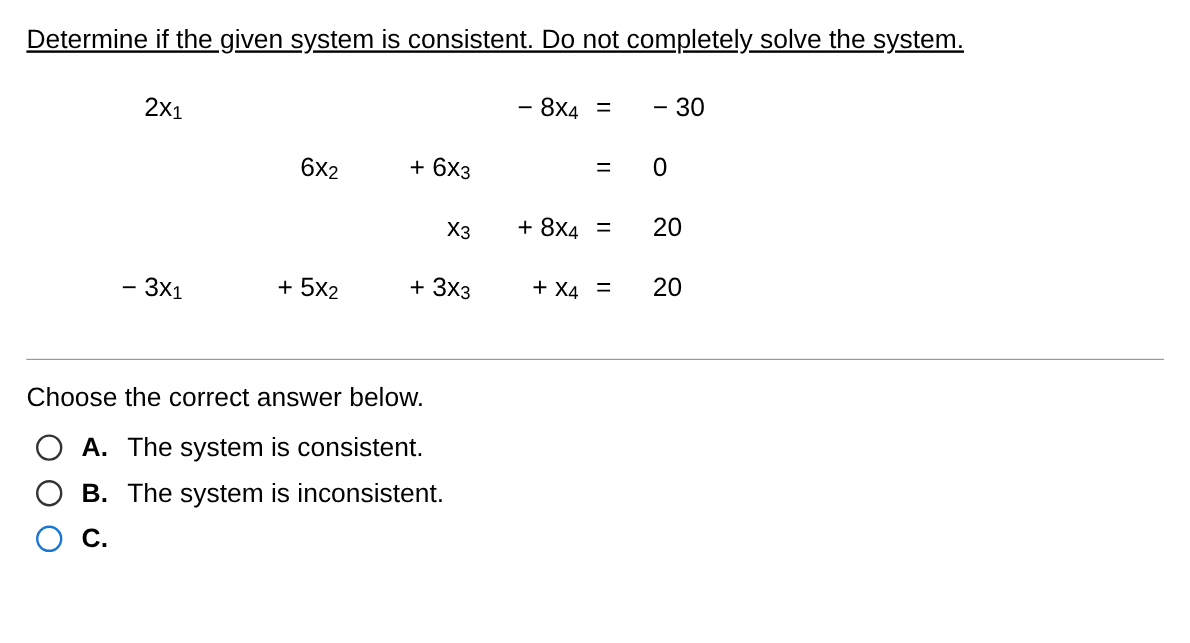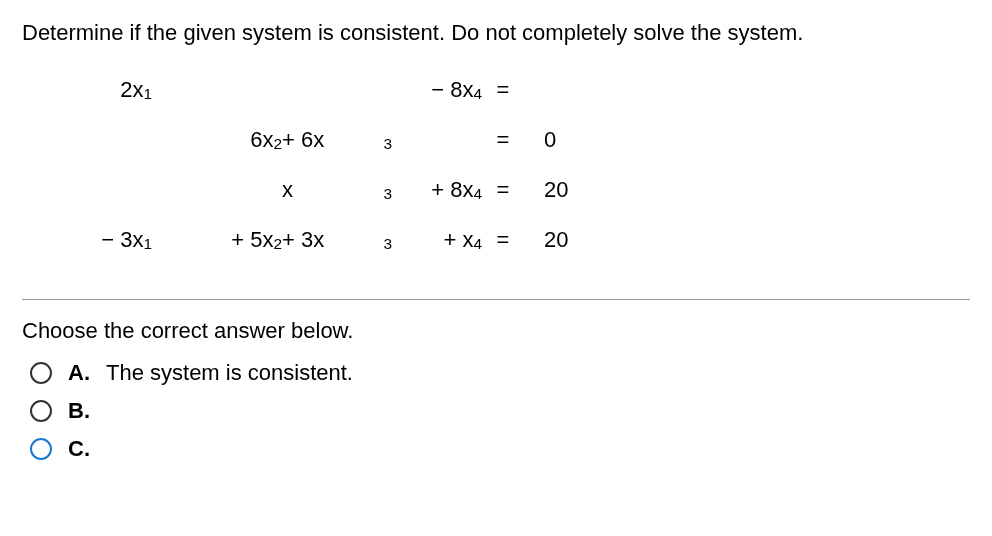--- a/index.html
+++ b/index.html
@@ -4,38 +4,38 @@
   <style>
     * { margin: 0; padding: 0; box-sizing: border-box; }
     body {
       font-family: Arial, Helvetica, sans-serif;
       font-size: 22px;
       color: #000;
       background: #fff;
       padding: 18px 22px;
       width: 992px;
     }
-    .question-text { margin-bottom: 28px; line-height: 1.4; }
+    .question-text { margin-bottom: 28px; line-height: 1.4; text-decoration: underline; }
     .equation-system {
       margin-left: 50px;
       margin-bottom: 22px;
     }
     .eq-row {
       display: flex;
       align-items: baseline;
       height: 50px;
     }
     .term {
       display: inline-flex;
       align-items: baseline;
       justify-content: flex-end;
     }
     .c1 { width: 80px; }
     .c2 { width: 130px; }
-    .c3 { width: 110px; justify-content: space-between; }
+    .c3 { width: 110px; }
     .c4 { width: 90px; text-align: center; }
     .c5 { width: 42px; justify-content: center; }
     .c6 { width: 90px; padding-left: 20px; justify-content: flex-start; }
     sub {
       font-size: 0.7em;
       vertical-align: sub;
       position: relative;
       top: 2px;
     }
     .hr-line {
@@ -83,20 +83,21 @@
       </span>
     <span class="term c3">
         <span></span>
         <sub></sub>
       </span>
     <span class="term c4">
         <span>− 8x</span>
         <sub>4</sub>
       </span>
     <span class="term c5">=</span>
+    <span class="term c6">− 30</span>
   </div>
   <div class="eq-row">
     <span class="term c1">
         <span></span>
         <sub></sub>
       </span>
     <span class="term c2">
         <span>6x</span>
         <sub>2</sub>
       </span>
@@ -159,18 +160,19 @@
 
 <div class="choices">
   <div class="choice-row">
     <span class="radio-outer"></span>
     <span class="choice-letter">A.</span>
     <span>The system is consistent.</span>
   </div>
   <div class="choice-row">
     <span class="radio-outer"></span>
     <span class="choice-letter">B.</span>
+    <span>The system is inconsistent.</span>
   </div>
   <div class="choice-row">
     <span class="radio-outer blue"></span>
     <span class="choice-letter">C.</span>
   </div>
 </div>
 
 </body></html>

